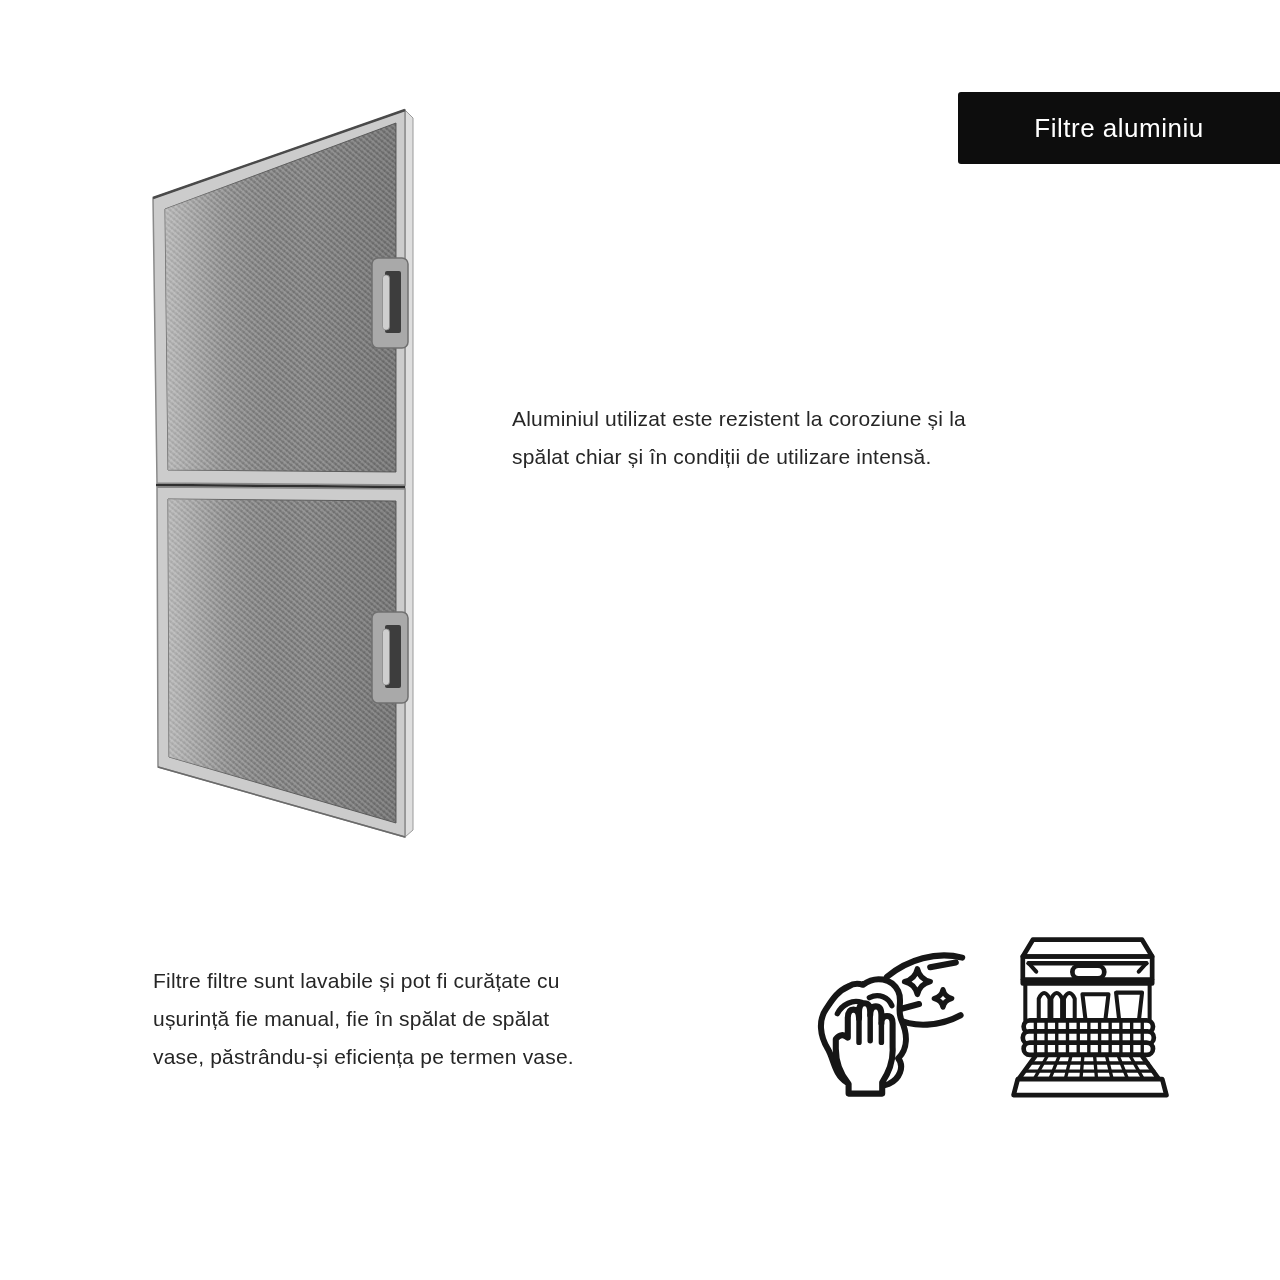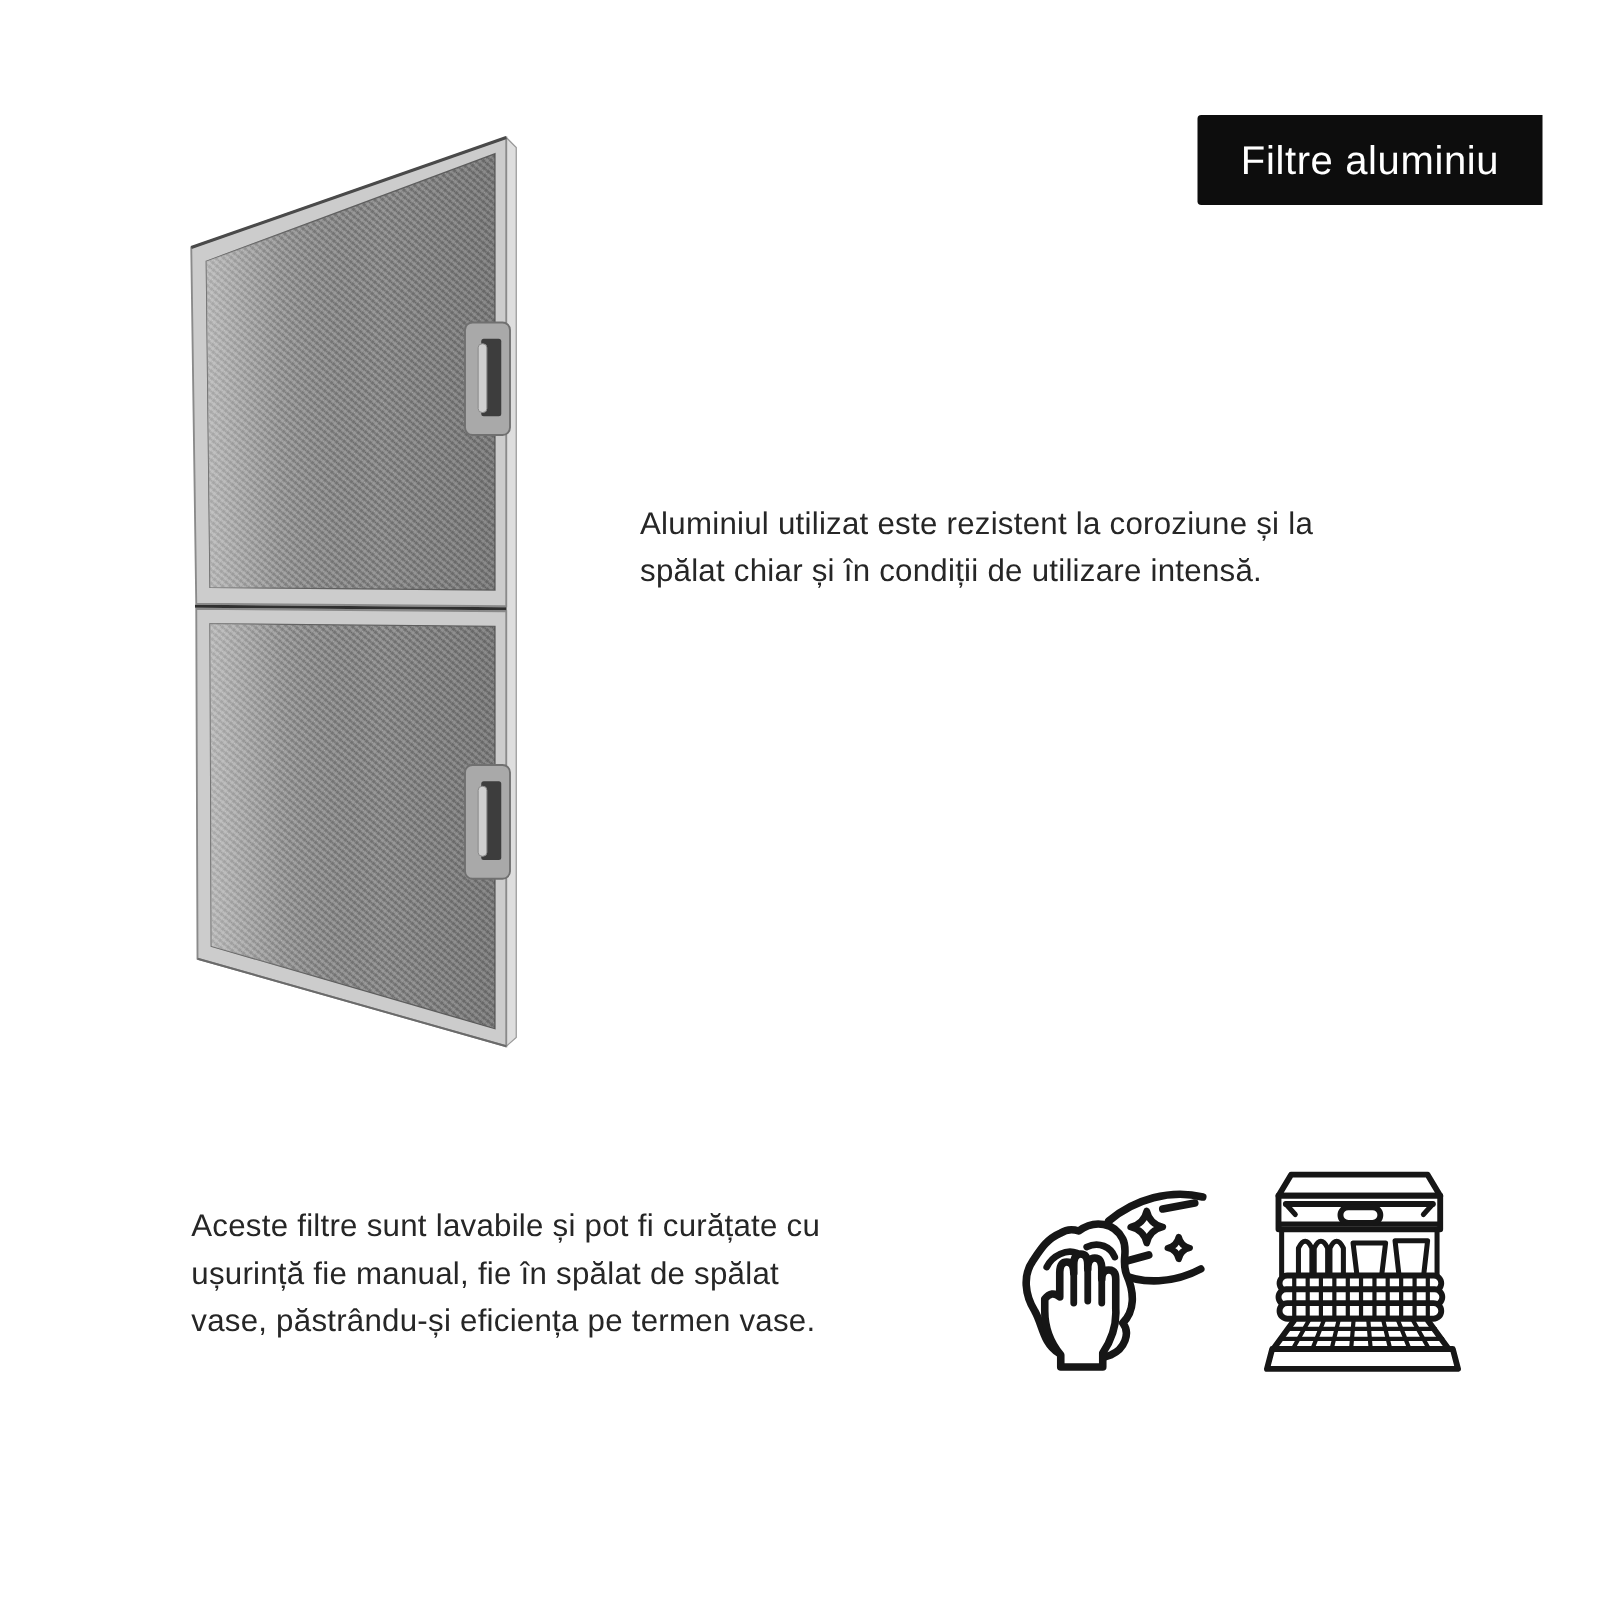--- a/index.html
+++ b/index.html
@@ -1,30 +1,30 @@
 <!DOCTYPE html>
 <html><head>
 <meta charset="utf-8">
 <style>
   * { margin:0; padding:0; box-sizing:border-box; }
   body { background:#ffffff; font-family:"Liberation Sans", sans-serif; }
   .canvas { position:relative; width:1280px; height:1280px; background:#ffffff; overflow:hidden; }
 
   .badge {
-    position:absolute; left:958px; top:92px; width:276px; height:72px;
+    position:absolute; left:958px; top:92px; width:322px; height:72px;
     background:#0d0d0d; color:#ffffff;
     display:flex; align-items:center; justify-content:center;
-    font-size:32px; font-weight:500; letter-spacing:0.5px;
+    font-size:26px; font-weight:500; letter-spacing:0.5px;
     border-radius:3px 0 0 3px;
   }
 
   .figure { position:absolute; left:130px; top:90px; width:320px; height:770px; }
   .figure svg { width:100%; height:100%; display:block; }
 
-  .para { position:absolute; color:#262626; font-size:25px; line-height:38px; letter-spacing:0.2px; }
+  .para { position:absolute; color:#262626; font-size:21px; line-height:38px; letter-spacing:0.2px; }
   .para-main   { left:512px; top:400px; width:660px; }
   .para-bottom { left:153px; top:962px; width:660px; }
 
   .icon { position:absolute; }
   .icon svg { width:100%; height:100%; display:block; }
   .icon-hand { left:812px; top:948px; width:166px; height:160px; }
   .icon-dw   { left:1006px; top:930px; width:168px; height:174px; }
 </style>
 </head>
 <body>
@@ -80,21 +80,21 @@
       </g>
     </svg>
   </div>
 
   <div class="para para-main">
     <div>Aluminiul utilizat este rezistent la coroziune și la</div>
     <div>spălat chiar și în condiții de utilizare intensă.</div>
   </div>
 
   <div class="para para-bottom">
-    <div>Aceste filtre sunt lavabile și pot fi curățate cu</div>
+    <div>Filtre filtre sunt lavabile și pot fi curățate cu</div>
     <div>ușurință fie manual, fie în spălat de spălat</div>
     <div>vase, păstrându-și eficiența pe termen vase.</div>
   </div>
 
   <div class="icon icon-hand">
     <svg viewBox="0 0 100 100" fill="none" stroke="#161616" stroke-width="3.8" stroke-linecap="round" stroke-linejoin="round">
 
       <path d="M 45 18 C 58 7 76 2 92 6"></path>
       <path d="M 72 12 L 88 9"></path>
       <path d="M 50 44 C 62 50 78 49 91 42"></path>

